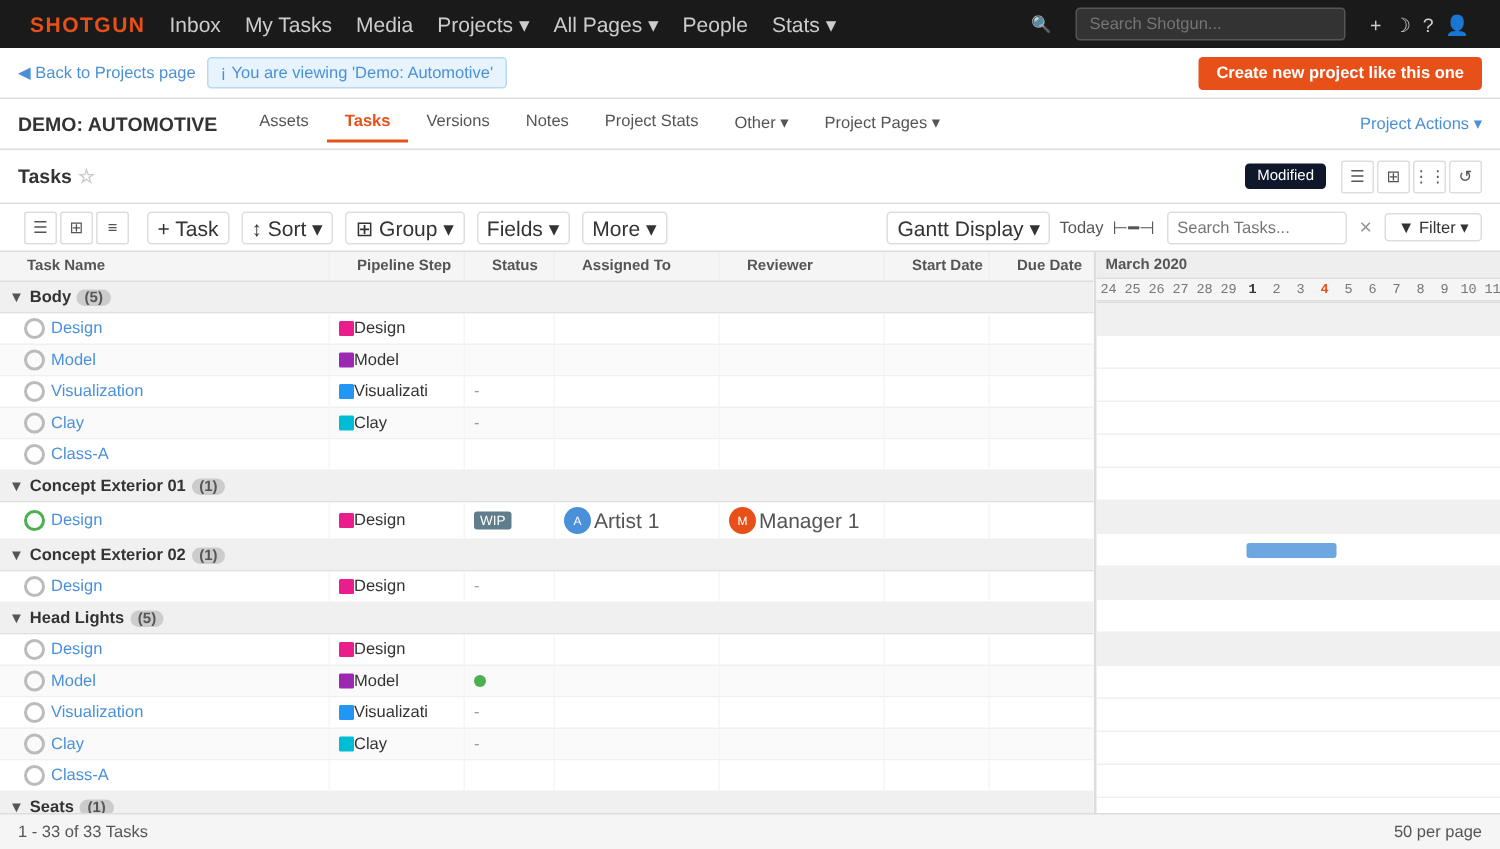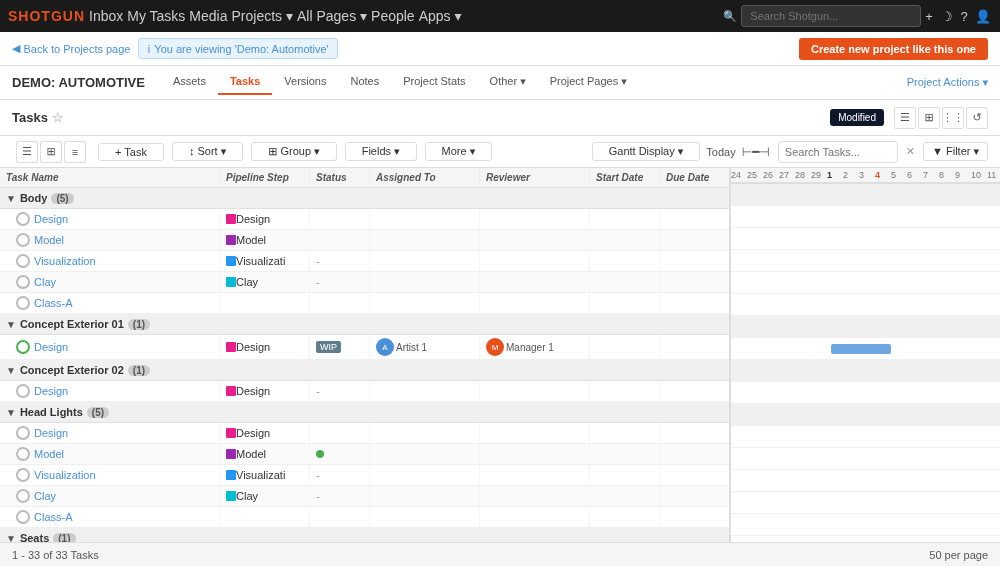--- a/index.html
+++ b/index.html
@@ -1,20 +1,20 @@
 <!DOCTYPE html>
 <html><head>
   <meta charset="utf-8">
   <style>
     * { box-sizing: border-box; margin: 0; padding: 0; }
     body { font-family: Arial, sans-serif; font-size: 12px; background: #f0f0f0; color: #333; overflow: hidden; }
 
     
     .top-nav {
-      display: flex; align-items: center; background: #1a1a1a; height: 32px; padding: 0 8px; gap: 4px;
+      display: flex; align-items: center; background: #1a1a1a; height: 32px; padding: 0 20px; gap: 16px;
     }
     .top-nav .logo { color: #e8501a; font-weight: bold; font-size: 14px; letter-spacing: 1px; }
     .top-nav a { color: #ccc; font-size: 14px; text-decoration: none; display: flex; align-items: center; gap: 2px; }
     .nav-spacer { flex: 1; }
     .search-box { background: #333; border: 1px solid #555; border-radius: 3px; color: #ccc; padding: 2px 8px; font-size: 11px; width: 180px; height: 22px; }
     .top-nav-icons { display: flex; align-items: center; gap: 8px; color: #ccc; }
     .top-nav-icons span { cursor: pointer; font-size: 13px; }
 
     
     .sub-nav {
@@ -52,38 +52,38 @@
       background: #e8501a; color: #fff; border: none; border-radius: 3px; padding: 3px 8px; font-size: 10px; cursor: pointer;
     }
     .view-icons { display: flex; gap: 2px; margin-left: 4px; }
     .view-icon { width: 22px; height: 22px; border: 1px solid #ddd; border-radius: 2px; display: flex; align-items: center; justify-content: center; cursor: pointer; color: #555; font-size: 11px; }
 
     
     .action-bar {
       display: flex; align-items: center; background: #fff; height: 32px; padding: 0 12px; border-bottom: 1px solid #ddd; gap: 8px;
     }
     .action-btn {
-      display: flex; align-items: center; gap: 3px; background: #fff; border: 1px solid #ddd; border-radius: 3px; padding: 2px 16px; font-size: 11px; color: #333; cursor: pointer;
+      display: flex; align-items: center; gap: 3px; background: #fff; border: 1px solid #ddd; border-radius: 3px; padding: 2px 6px; font-size: 14px; color: #333; cursor: pointer;
     }
     .action-spacer { flex: 1; }
     .gantt-controls { display: flex; align-items: center; gap: 6px; font-size: 11px; color: #555; }
     .search-tasks { background: #fff; border: 1px solid #ddd; border-radius: 3px; padding: 2px 6px; font-size: 11px; width: 120px; height: 22px; }
     .filter-btn { display: flex; align-items: center; gap: 3px; background: #fff; border: 1px solid #ddd; border-radius: 3px; padding: 2px 8px; font-size: 11px; color: #333; cursor: pointer; }
 
     
     .main-content { display: flex; height: calc(566px - 32px - 34px - 34px - 36px - 32px - 24px); }
 
     
     .task-table { flex: 1; overflow: auto; background: #fff; border-right: 1px solid #ddd; }
     .table-header {
       display: grid;
       grid-template-columns: 220px 90px 60px 110px 110px 70px 70px 60px 80px;
       background: #f5f5f5; border-bottom: 1px solid #ddd; position: sticky; top: 0; z-index: 2;
     }
-    .th { padding: 4px 6px; font-size: 10px; font-weight: bold; color: #555; border-right: 1px solid #eee; white-space: nowrap; overflow: hidden; font-style: italic; }
+    .th { padding: 4px 18px; font-size: 10px; font-weight: bold; color: #555; border-right: 1px solid #eee; white-space: nowrap; overflow: hidden; }
 
     .group-row {
       display: grid;
       grid-template-columns: 220px 90px 60px 110px 110px 70px 70px 60px 80px;
       background: #f0f0f0; border-bottom: 1px solid #e0e0e0;
     }
     .group-cell { padding: 4px 6px; font-size: 11px; font-weight: bold; color: #333; display: flex; align-items: center; gap: 4px; }
     .group-badge { background: #ccc; border-radius: 8px; padding: 0 5px; font-size: 10px; color: #555; }
 
     .data-row {
@@ -100,33 +100,33 @@
     .status-green { background: #4caf50; }
     .status-circle { width: 14px; height: 14px; border-radius: 50%; border: 2px solid #bbb; display: flex; align-items: center; justify-content: center; flex-shrink: 0; }
     .status-circle.in-progress { border-color: #4caf50; }
     .pipeline-color { width: 10px; height: 10px; border-radius: 1px; flex-shrink: 0; }
 
     
     .gantt-panel { width: 270px; background: #fff; border-left: 1px solid #ddd; overflow: hidden; display: flex; flex-direction: column; }
     .gantt-header { background: #f5f5f5; border-bottom: 1px solid #ddd; }
     .gantt-month { display: flex; padding: 3px 6px; font-size: 10px; font-weight: bold; color: #555; background: #eee; border-bottom: 1px solid #ddd; }
     .gantt-days { display: flex; font-size: 9px; color: #777; padding: 2px 0; background: #f5f5f5; border-bottom: 1px solid #ddd; }
-    .gantt-day { width: 16px; flex-shrink: 0; }
+    .gantt-day { width: 16px; text-align: center; flex-shrink: 0; font-family: Liberation Mono, monospace; }
     .gantt-rows { flex: 1; overflow: hidden; }
     .gantt-row { height: 22px; border-bottom: 1px solid #f0f0f0; position: relative; }
 
     
     .status-bar {
       display: flex; align-items: center; background: #f5f5f5; height: 24px; padding: 0 12px; border-top: 1px solid #ddd; font-size: 11px; color: #555;
     }
     .status-bar-spacer { flex: 1; }
     .collapse-arrow { cursor: pointer; color: #555; font-size: 10px; }
 
     .assigned-avatar { width: 18px; height: 18px; border-radius: 50%; background: #4a90d9; color: #fff; font-size: 8px; display: flex; align-items: center; justify-content: center; flex-shrink: 0; }
-    .assigned-text { font-size: 10px; color: #555; margin-left: 2px; }
+    .assigned-text { font-size: 14px; color: #555; margin-left: 2px; }
   </style>
 </head>
 <body>
 
 <div class="top-nav">
   <span class="logo">SHOTGUN</span>
   <a>
       <span>Inbox</span>
     </a>
   <a>
@@ -138,21 +138,21 @@
   <a>
       <span>Projects ▾</span>
     </a>
   <a>
       <span>All Pages ▾</span>
     </a>
   <a>
       <span>People</span>
     </a>
   <a>
-      <span>Apps ▾</span>
+      <span>Stats ▾</span>
     </a>
   <div class="nav-spacer"></div>
   <span style="color:#ccc;font-size:11px;">🔍</span>
   <input class="search-box" type="text" placeholder="Search Shotgun..." style="">
   <div class="top-nav-icons">
     <span>+</span>
     <span>☽</span>
     <span>?</span>
     <span>👤</span>
   </div>
@@ -466,20 +466,23 @@
         <span>Seats</span>
         <span class="group-badge">(1)</span>
       </div>
     </div>
 
   </div>
 
   <div class="gantt-panel">
 
     <div class="gantt-header">
+      <div class="gantt-month">
+        <span>March 2020</span>
+      </div>
       <div class="gantt-days">
         <div class="gantt-day">24</div>
         <div class="gantt-day">25</div>
         <div class="gantt-day">26</div>
         <div class="gantt-day">27</div>
         <div class="gantt-day">28</div>
         <div class="gantt-day">29</div>
         <div class="gantt-day" style="font-weight:bold;color:#333;">1</div>
         <div class="gantt-day">2</div>
         <div class="gantt-day">3</div>

